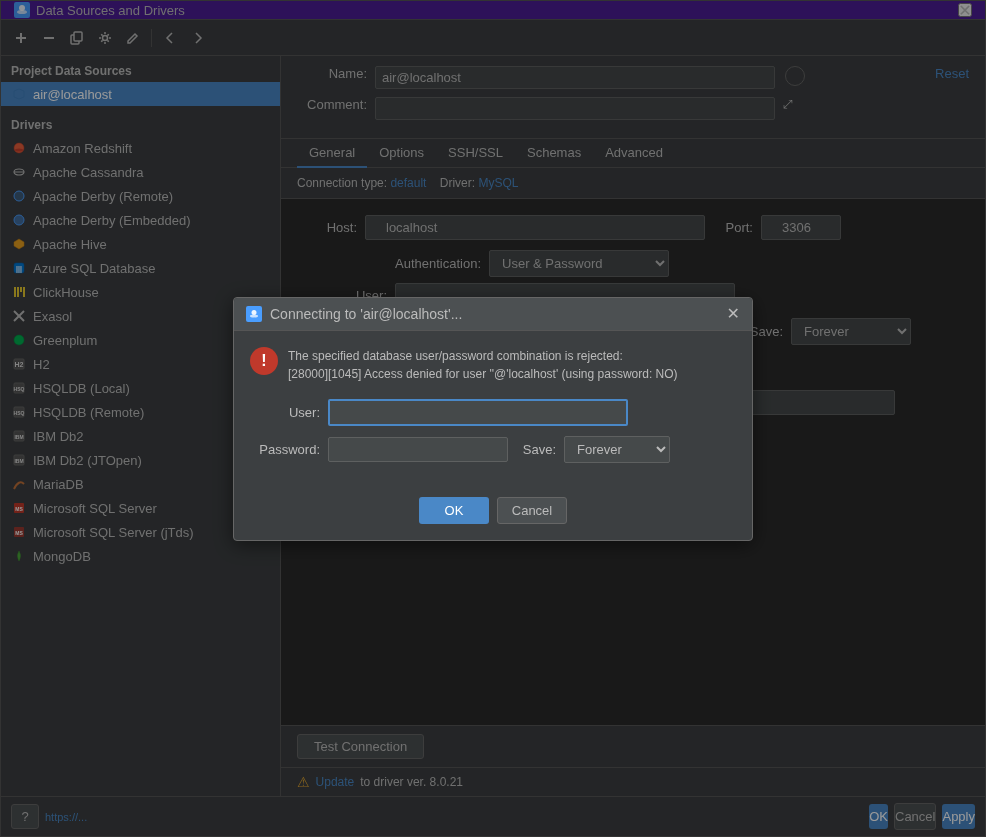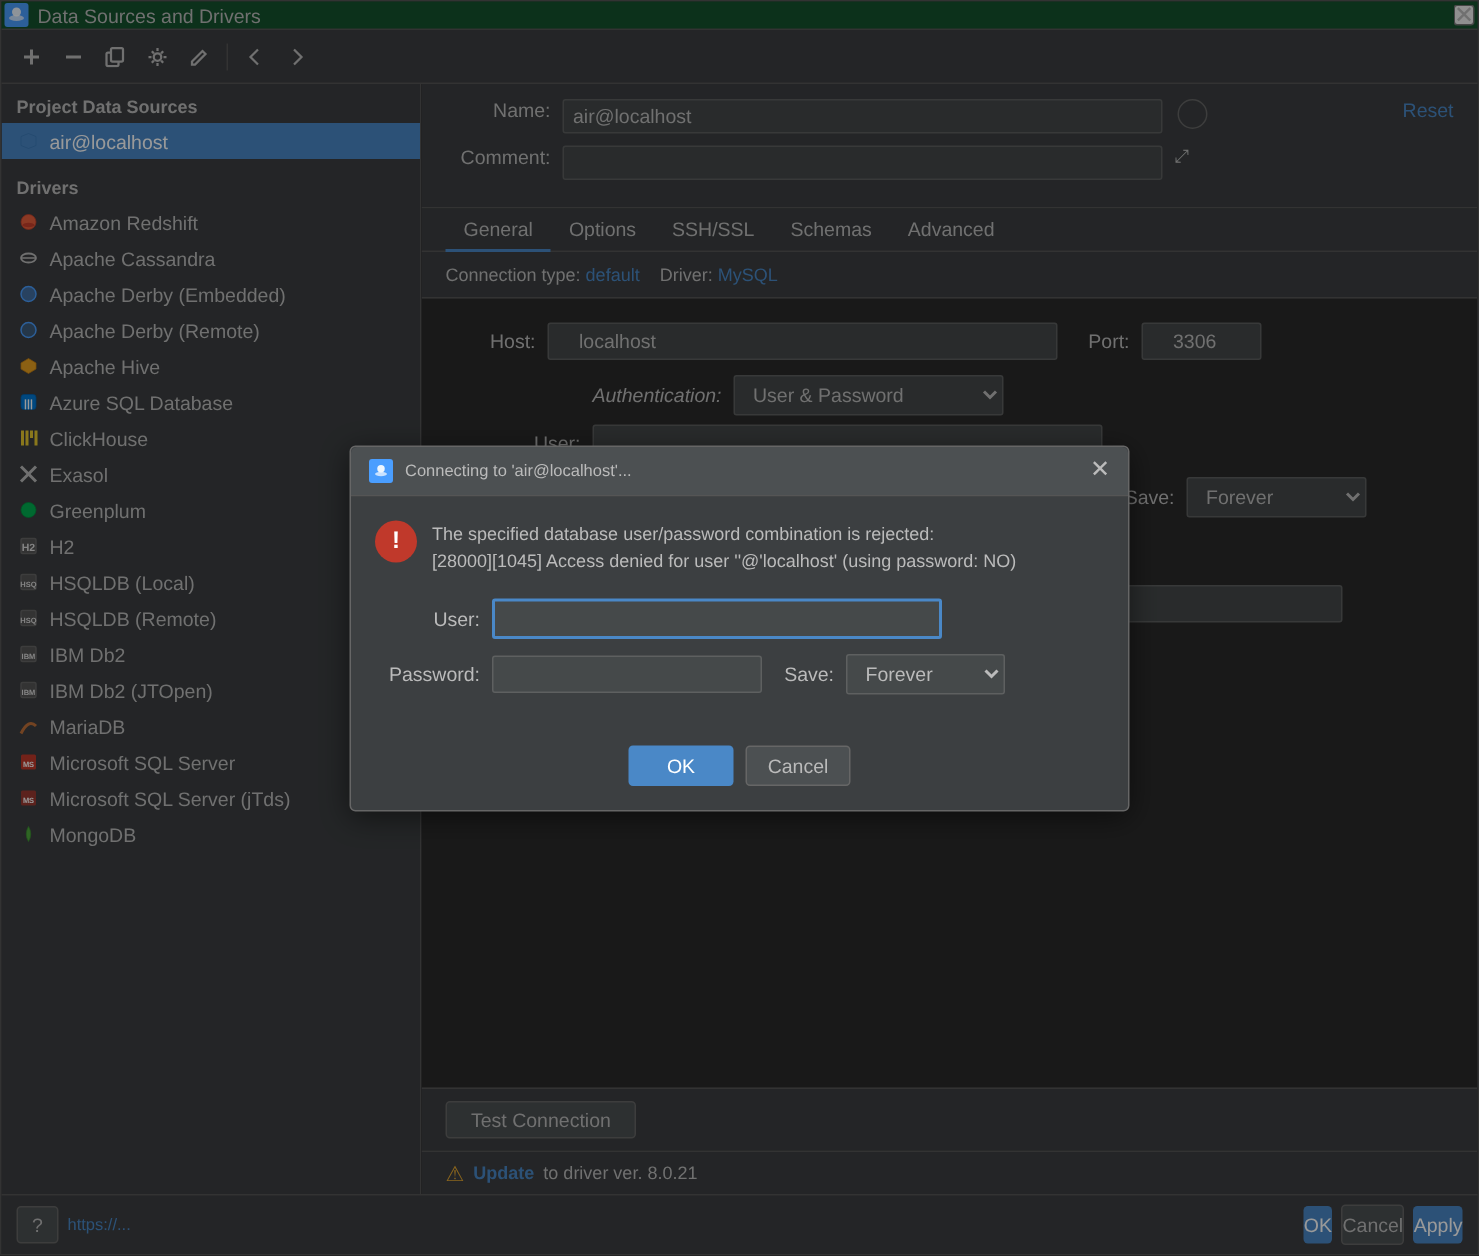--- a/index.html
+++ b/index.html
@@ -13,25 +13,25 @@
     }
     .window {
       width: 986px;
       height: 837px;
       background: #3c3f41;
       display: flex;
       flex-direction: column;
       border: 1px solid #555;
     }
     .title-bar {
-      background: #14532d;
+      background: #4c1d95;
       height: 19px;
       display: flex;
       align-items: center;
-      padding: 0 2px;
+      padding: 0 13px;
       border-bottom: 1px solid #555;
       flex-shrink: 0;
     }
     .title-bar-icon {
       width: 16px;
       height: 16px;
       margin-right: 6px;
       background: #4a9eff;
       border-radius: 2px;
       display: flex;
@@ -288,21 +288,21 @@
       background: #3c3f41;
       padding: 6px 16px;
       border-top: 1px solid #555;
       display: flex;
       align-items: center;
       gap: 6px;
       color: #bbbbbb;
       font-size: 12px;
       flex-shrink: 0;
     }
-    .update-notice a { color: #4a88c7; text-decoration: none; font-weight: bold; }
+    .update-notice a { color: #4a88c7; text-decoration: none; }
     .warning-icon { color: #e5a731; font-size: 14px; }
     
     .overlay {
       position: fixed;
       top: 0; left: 0; right: 0; bottom: 0;
       background: rgba(0,0,0,0.4);
       display: flex;
       align-items: center;
       justify-content: center;
       z-index: 100;
@@ -331,21 +331,21 @@
       display: flex;
       align-items: center;
       justify-content: center;
       font-size: 10px;
       color: white;
       font-weight: bold;
       flex-shrink: 0;
     }
     .dialog-title-text {
       color: #bbbbbb;
-      font-size: 11px;
+      font-size: 14px;
       flex: 1;
     }
     .dialog-close {
       color: #bbbbbb;
       cursor: pointer;
       font-size: 16px;
       background: none;
       border: none;
       line-height: 1;
     }
@@ -518,33 +518,33 @@
               <ellipse cx="7" cy="7" rx="5" ry="3" fill="none" stroke="#bbbbbb" stroke-width="1.2"></ellipse>
               <line x1="2" y1="7" x2="12" y2="7" stroke="#bbbbbb" stroke-width="1"></line>
             </svg>
         </div>
         <span>Apache Cassandra</span>
       </div>
 
       <div class="sidebar-item">
         <div class="sidebar-item-icon">
           <svg width="14" height="14" viewBox="0 0 14 14">
+              <circle cx="7" cy="7" r="5" fill="#4a9eff" fill-opacity="0.3" stroke="#4a9eff" stroke-width="1"></circle>
+            </svg>
+        </div>
+        <span>Apache Derby (Remote)</span>
+      </div>
+
+      <div class="sidebar-item">
+        <div class="sidebar-item-icon">
+          <svg width="14" height="14" viewBox="0 0 14 14">
               <circle cx="7" cy="7" r="5" fill="#4a9eff" fill-opacity="0.5" stroke="#4a9eff" stroke-width="1"></circle>
             </svg>
         </div>
         <span>Apache Derby (Embedded)</span>
-      </div>
-
-      <div class="sidebar-item">
-        <div class="sidebar-item-icon">
-          <svg width="14" height="14" viewBox="0 0 14 14">
-              <circle cx="7" cy="7" r="5" fill="#4a9eff" fill-opacity="0.3" stroke="#4a9eff" stroke-width="1"></circle>
-            </svg>
-        </div>
-        <span>Apache Derby (Remote)</span>
       </div>
 
       <div class="sidebar-item">
         <div class="sidebar-item-icon">
           <svg width="14" height="14" viewBox="0 0 14 14">
               <polygon points="7,2 12,5 12,9 7,12 2,9 2,5" fill="#e8a020" stroke="#c88010" stroke-width="0.5"></polygon>
             </svg>
         </div>
         <span>Apache Hive</span>
       </div>
@@ -724,21 +724,21 @@
       <div class="panel-body">
         <div class="form-row">
           <span class="form-label">Host:</span>
           <input class="form-input" type="text" value="localhost" style="max-width: 340px;">
           <span class="form-label" style="min-width:40px;">Port:</span>
           <input class="form-input port-input" type="text" value="3306" style="">
         </div>
 
         <div class="form-row" style="margin-bottom:6px; margin-top:4px;">
           <span class="form-label" style="min-width:90px;"></span>
-          <span style="color:#bbbbbb; font-size:13px;font-style:italic;">Authentication:</span>
+          <span style="color:#bbbbbb; font-size:13px;">Authentication:</span>
           <select class="save-select" style="min-width:180px;">
             <option>User &amp; Password</option>
           </select>
         </div>
 
         <div class="form-row">
           <span class="form-label" style="min-width:90px; text-align:right;">User:</span>
           <input class="form-input" type="text" style="max-width: 340px;">
         </div>
 

